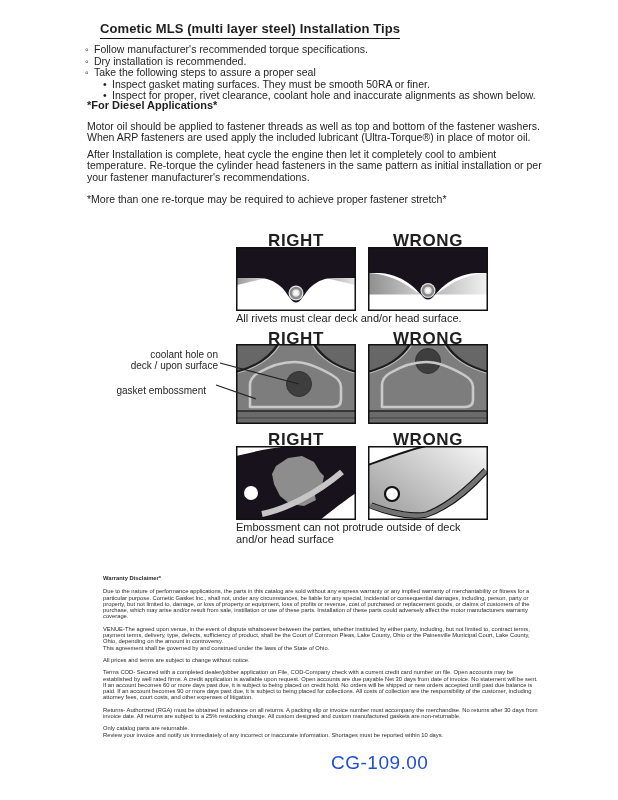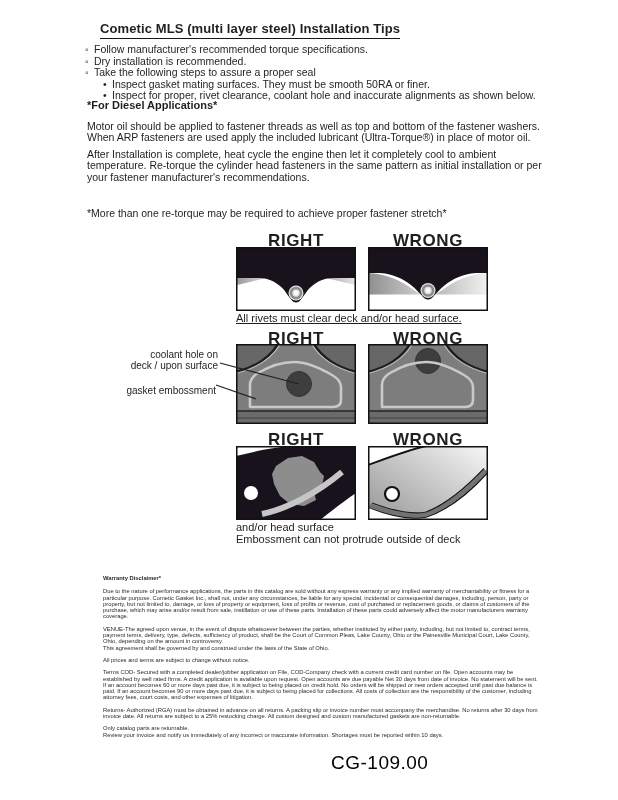--- a/index.html
+++ b/index.html
@@ -8,30 +8,30 @@
   .abs{position:absolute;}
   .title{left:100px;top:21px;font-size:13px;font-weight:bold;letter-spacing:.1px;
          border-bottom:1.4px solid #151515;padding-bottom:2px;}
   .bullets{left:85px;top:44px;font-size:10.5px;line-height:11.6px;width:480px;}
   .brow{display:flex;}
   .bmark{width:9px;flex:0 0 9px;}
   .brow.sub{margin-left:18px;}
   .diesel{left:87px;top:100px;width:470px;font-size:10.5px;line-height:11.5px;}
   .diesel h2{font-size:11px;margin:0 0 9px 0;}
   .diesel p{margin:0 0 5px 0;}
-  .diesel p.p2{margin-bottom:25px;}
+  .diesel p.p2{margin-bottom:11px;}
   .dlabel{width:120px;text-align:center;font-size:17px;font-weight:700;letter-spacing:.6px;}
   .caption{font-size:11px;line-height:11.5px;}
   .sideLabel{font-size:10px;line-height:11px;text-align:right;margin-top:8px;}
   .panel{display:block;}
   .disc{left:103px;top:575px;width:436px;font-size:5.8px;line-height:6.3px;color:#2a2a2a;}
   .disc .dh{font-weight:bold;margin:0 0 7px 0;}
   .disc p{margin:0 0 6px 0;}
   .disc p.tight{margin:0;}
-  .footer{font-size:19px;letter-spacing:.5px;color:#000000;}
+  .footer{font-size:19px;letter-spacing:.5px;color:#1d4ed8;}
   svg{display:block;}
 </style>
 </head>
 <body>
 
 <div class="page">
 
   <div class="abs title">Cometic MLS (multi layer steel) Installation Tips</div>
 
   <div class="abs bullets">
@@ -102,30 +102,30 @@
     <rect width="120" height="64" fill="#fff"></rect>
     <path d="M0,26 C16,27 28,31 40,39 C46,43 50,47 56,47.5 L0,47.5 Z" fill="url(#gB1)"></path>
     <path d="M120,26 C104,27 92,31 80,39 C74,43 70,47 64,47.5 L120,47.5 Z" fill="url(#gB2)"></path>
     <path d="M0,0 H120 V26 H108 C94,27 85,32 77,38 C72,42 70,45 67,47.5 C65,50.5 62.5,52.5 60,52.5 C57.5,52.5 55,50.5 53,47.5 C50,45 48,42 43,38 C35,32 26,27 12,26 H0 Z" fill="#18121c"></path>
     <circle cx="60" cy="43.5" r="7.5" fill="#e2e2e2"></circle>
     <circle cx="60" cy="43.5" r="5" fill="none" stroke="#8a8a8a" stroke-width="2.6"></circle>
     <circle cx="60" cy="43.5" r="2.2" fill="#fafafa"></circle>
     <rect x="0.75" y="0.75" width="118.5" height="62.5" fill="none" stroke="#111" stroke-width="1.5"></rect>
   </svg>
 
-  <div class="abs caption" style="left:236px;top:313px;text-decoration:underline;">All rivets must clear deck and/or head surface.</div>
+  <div class="abs caption" style="left:236px;top:313px;">All rivets must clear deck and/or head surface.</div>
 
   <div class="abs dlabel" style="left:236px;top:329px;">RIGHT</div>
   <div class="abs dlabel" style="left:368px;top:329px;">WRONG</div>
 
   <div class="abs sideLabel" style="left:90px;top:341px;width:128px;">
     <div>coolant hole on</div>
     <div>deck / upon surface</div>
   </div>
-  <div class="abs sideLabel" style="left:90px;top:377px;width:126px;">gasket embossment</div>
+  <div class="abs sideLabel" style="left:80px;top:377px;width:126px;">gasket embossment</div>
 
   <svg class="abs panel" style="left:236px;top:344px;" width="120" height="80" viewBox="0 0 120 80">
     <rect width="120" height="80" fill="#7d7d7d"></rect>
     <path d="M0,0 H42 C34,13 20,23 0,28 Z" fill="#676767"></path>
     <path d="M120,0 H78 C86,13 100,23 120,28 Z" fill="#676767"></path>
     <path d="M42,0 C34,13 20,23 0,28" stroke="#1e1e1e" stroke-width="2.4" fill="none"></path>
     <path d="M78,0 C86,13 100,23 120,28" stroke="#1e1e1e" stroke-width="2.4" fill="none"></path>
     <path d="M44.5,0 C36.5,13.5 21,24 0,29.5" stroke="#b9b9b9" stroke-width="1.2" fill="none"></path>
     <path d="M75.5,0 C83.5,13.5 99,24 120,29.5" stroke="#b9b9b9" stroke-width="1.2" fill="none"></path>
     <rect x="0" y="67" width="120" height="13" fill="#6b6b6b"></rect>
@@ -181,22 +181,22 @@
     <path d="M0,19 C22,11 40,4 58,0 L120,0 L120,26 C102,46 80,64 58,71 C42,74 20,69 0,61 Z" fill="url(#gF)"></path>
     <path d="M0,19 C22,11 40,4 58,0" stroke="#131313" stroke-width="2" fill="none"></path>
     <path d="M0,61 C20,69 42,74 58,71 C80,64 102,46 120,26" stroke="#131313" stroke-width="1.6" fill="none"></path>
     <path d="M2,59.5 C22,67 42,71.5 58,68.5 C79,61.5 100,44 118,24.5" stroke="#737373" stroke-width="4.5" fill="none"></path>
     <path d="M4,57 C24,64.5 43,68.8 58,66 C77,59 98,41.5 116,22.5" stroke="#1a1a1a" stroke-width="1.2" fill="none"></path>
     <circle cx="24" cy="48" r="7" fill="#fff" stroke="#111" stroke-width="2.2"></circle>
     <rect x="0.75" y="0.75" width="118.5" height="72.5" fill="none" stroke="#111" stroke-width="1.5"></rect>
   </svg>
 
   <div class="abs caption" style="left:236px;top:522px;">
+    <div>Embossment can not protrude outside of deck</div>
     <div>and/or head surface</div>
-    <div>Embossment can not protrude outside of deck</div>
   </div>
 
   <div class="abs disc">
     <div class="dh">Warranty Disclaimer*</div>
     <p>Due to the nature of performance applications, the parts in this catalog are sold without any express warranty or any implied warranty of merchantability or fitness for a particular purpose.  Cometic Gasket Inc., shall not, under any circumstances, be liable for any special, incidental or consequential damages, including, person, party or property, but not limited to, damage, or loss of property or equipment, loss of profits or revenue, cost of purchased or replacement goods, or claims of customers of the purchase, which may arise and/or result from sale, instillation or use of these parts.  Installation of these parts could adversely affect the motor manufacturers warranty coverage.</p>
     <p class="tight">VENUE-The agreed upon venue, in the event of dispute whatsoever between the parties, whether instituted by either party, including, but not limited to, contract terms, payment terms, delivery, type, defects, sufficiency of product, shall be the Court of Common Pleas, Lake County, Ohio or the Painesville Municipal Court, Lake County, Ohio, depending on the amount in controversy.</p>
     <p>This agreement shall be governed by and construed under the laws of the State of Ohio.</p>
     <p>All prices and terms are subject to change without notice.</p>
     <p>Terms COD- Secured with a completed dealer/jobber application on File, COD-Company check with a current credit card number on file.  Open accounts may be established by well rated firms.  A credit application is available upon request.  Open accounts are due payable Net 30 days from date of invoice.  No statement will be sent.  If an account becomes 60 or more days past due, it is subject to being placed on credit hold.  No orders will be shipped or new orders accepted until past due balance is paid.  If an account becomes 90 or more days past due, it is subject to being placed for collections.  All costs of collection are the responsibility of the customer, including attorney fees, court costs, and other expenses of litigation.</p>
     <p>Returns- Authorized (RGA) must be obtained in advance on all returns.  A packing slip or invoice number must accompany the merchandise.  No returns after 30 days from invoice date.  All returns are subject to a 25% restocking charge.  All custom designed and custom manufactured gaskets are non-returnable.</p>

